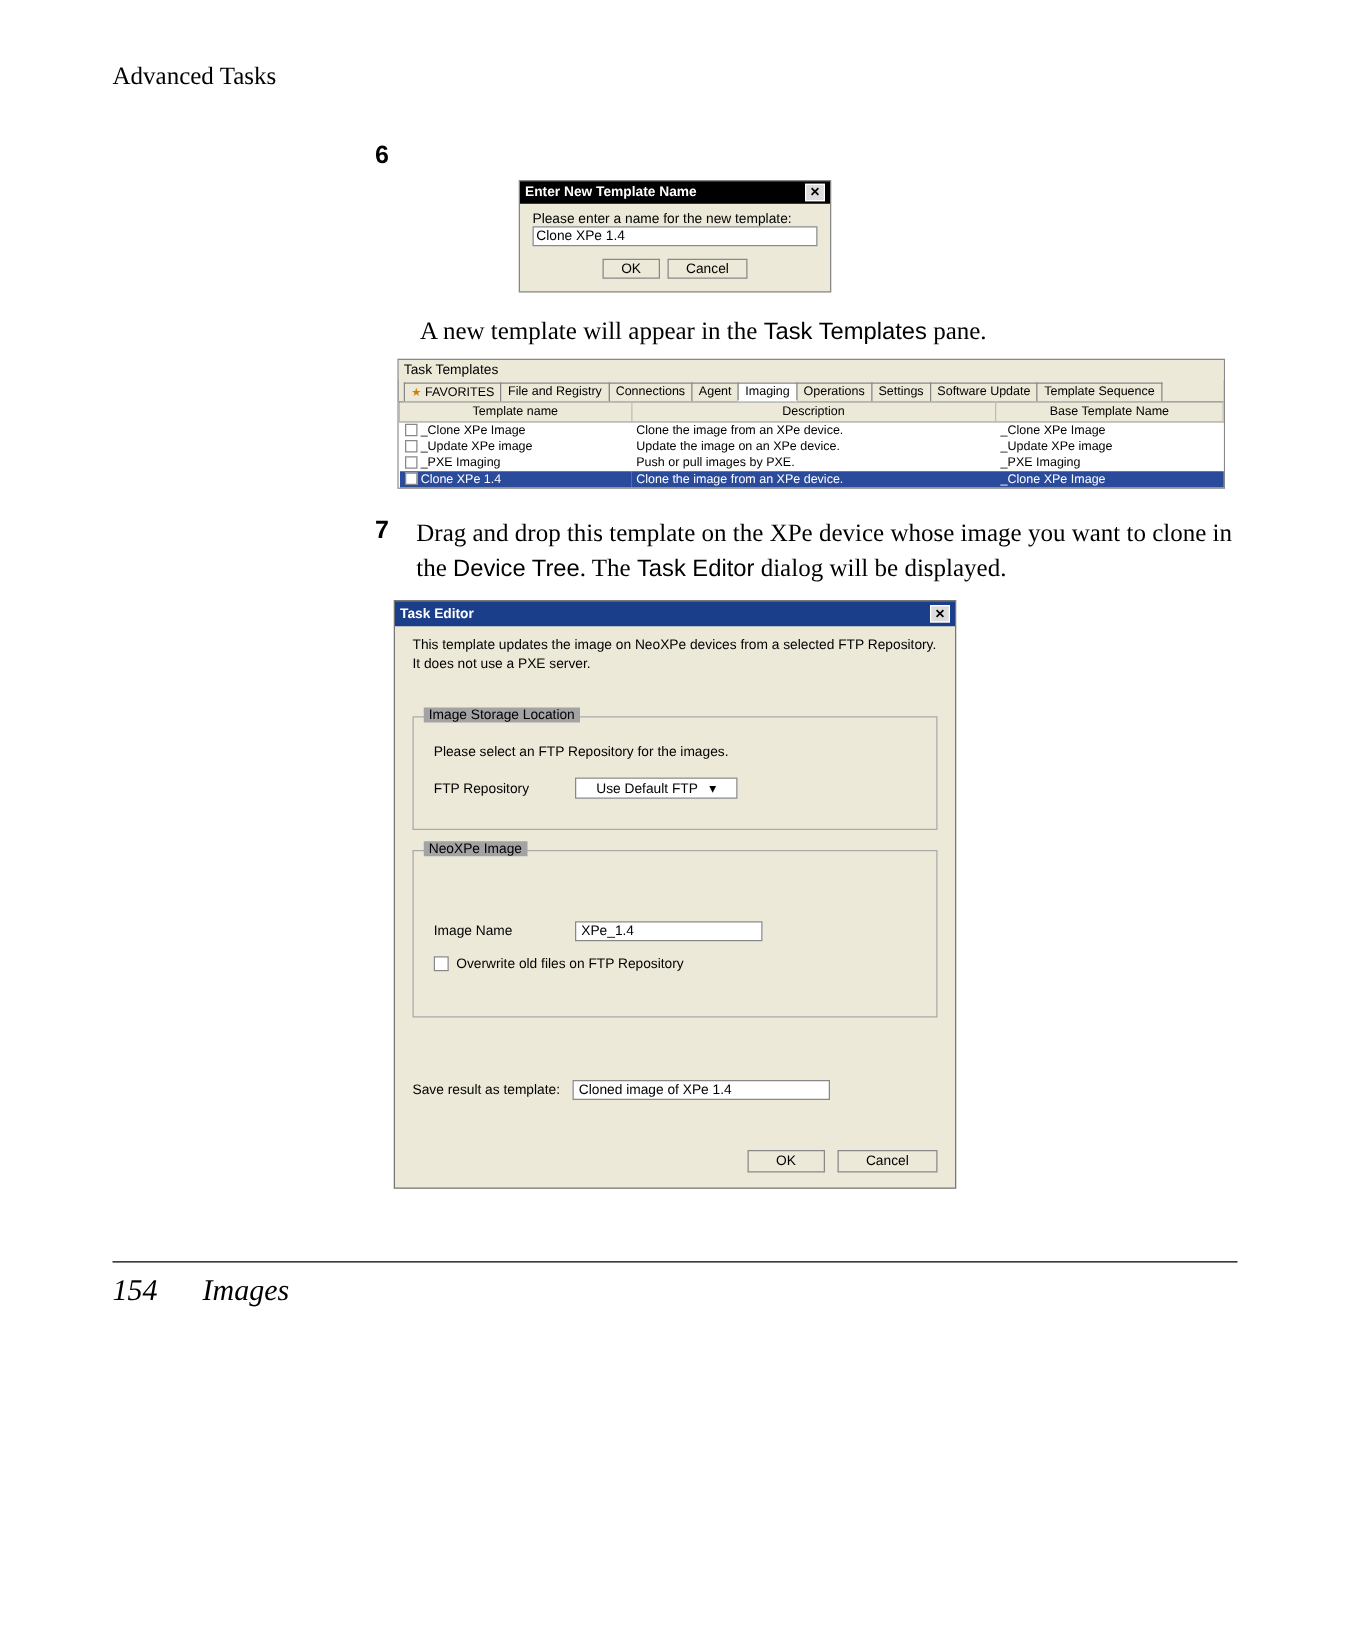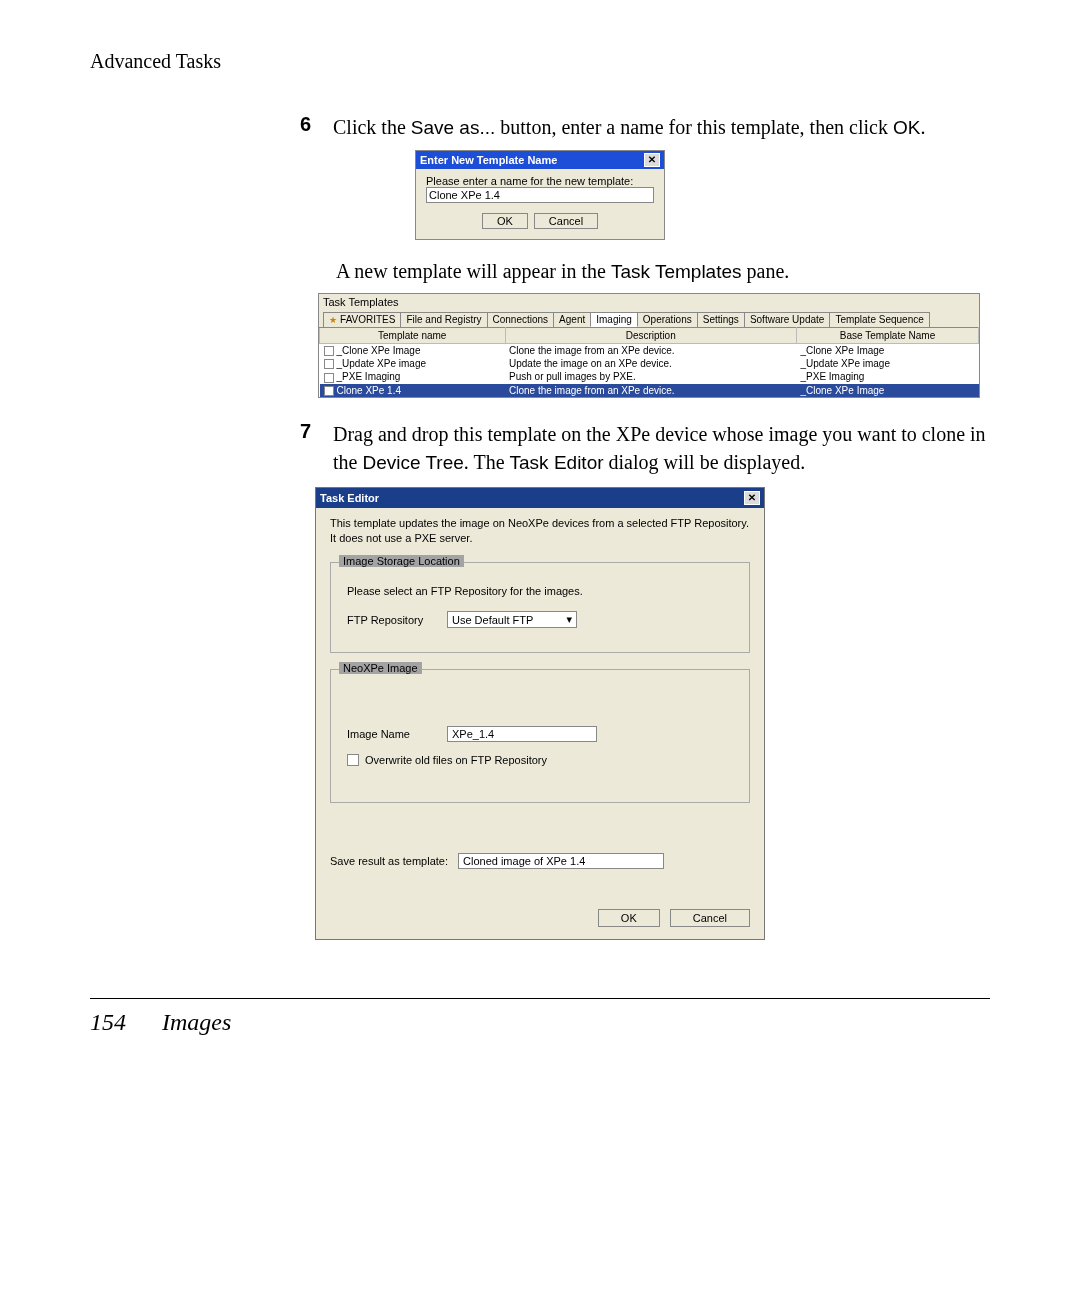--- a/index.html
+++ b/index.html
@@ -41,21 +41,21 @@
   
   .dlg1 {
     width: 250px;
     margin: 8px auto 12px auto;
     border: 1px solid #888;
     font-family: Tahoma, Arial, sans-serif;
     font-size: 11px;
     background: #ece9d8;
   }
   .dlg1-title {
-    background: #1d4ed8;
+    background: #000000;
     color: #fff;
     font-weight: bold;
     padding: 2px 4px;
     display: flex;
     justify-content: space-between;
     align-items: center;
   }
   .dlg1-close {
     background: #dcdcdc;
     color: #000;
@@ -193,46 +193,46 @@
   .te-tab {
     border: 1px solid #888;
     border-bottom: 1px solid #ece9d8;
     padding: 2px 6px;
     background: #ece9d8;
     margin-right: -1px;
     white-space: nowrap;
     position: relative;
   }
   .te-tab.active { background: #ece9d8; z-index: 1; }
-  .te-desc { font-size: 11px; margin-bottom: 16px; line-height: 1.4; }
+  .te-desc { font-size: 11px; margin-bottom: 34px; line-height: 1.4; }
   .te-fieldset {
     border: 1px solid #aaa;
     padding: 22px 16px 24px 16px;
     margin-bottom: 16px;
     position: relative;
   }
   .te-legend {
     position: absolute;
     top: -8px;
     left: 8px;
     background: #a3a3a3;
     padding: 0 4px;
     font-size: 11px;
   }
   .te-field-row {
     display: flex;
     align-items: center;
-    gap: 10px;
+    gap: 23px;
     margin-top: 14px;
   }
   .te-label { width: 90px; font-size: 11px; }
   .te-select {
     border: 1px solid #888;
     background: #fff;
-    padding: 1px 4px;
+    padding: 1px 16px;
     font-size: 11px;
     width: 130px;
     display: flex;
     justify-content: space-between;
     align-items: center;
   }
   .te-input {
     border: 1px solid #888;
     background: #fff;
     padding: 1px 4px;
@@ -274,23 +274,20 @@
   .footer .pnum { font-style: italic; }
 </style>
 </head>
 <body>
 
 <div class="page">
   <div class="header-title">Advanced Tasks</div>
 
   <div class="step">
     <div class="step-num">6</div>
-    <div class="step-text">
-      <span>Click the </span><span class="code-text">Save as...</span><span> button, enter a name for this template, then click </span><span class="code-text">OK</span><span>.</span>
-    </div>
   </div>
 
   <div class="dlg1">
     <div class="dlg1-title">
       <span>Enter New Template Name</span>
       <span class="dlg1-close">✕</span>
     </div>
     <div class="dlg1-body">
       <div>Please enter a name for the new template:</div>
       <input class="dlg1-input" value="Clone XPe 1.4" style="">

